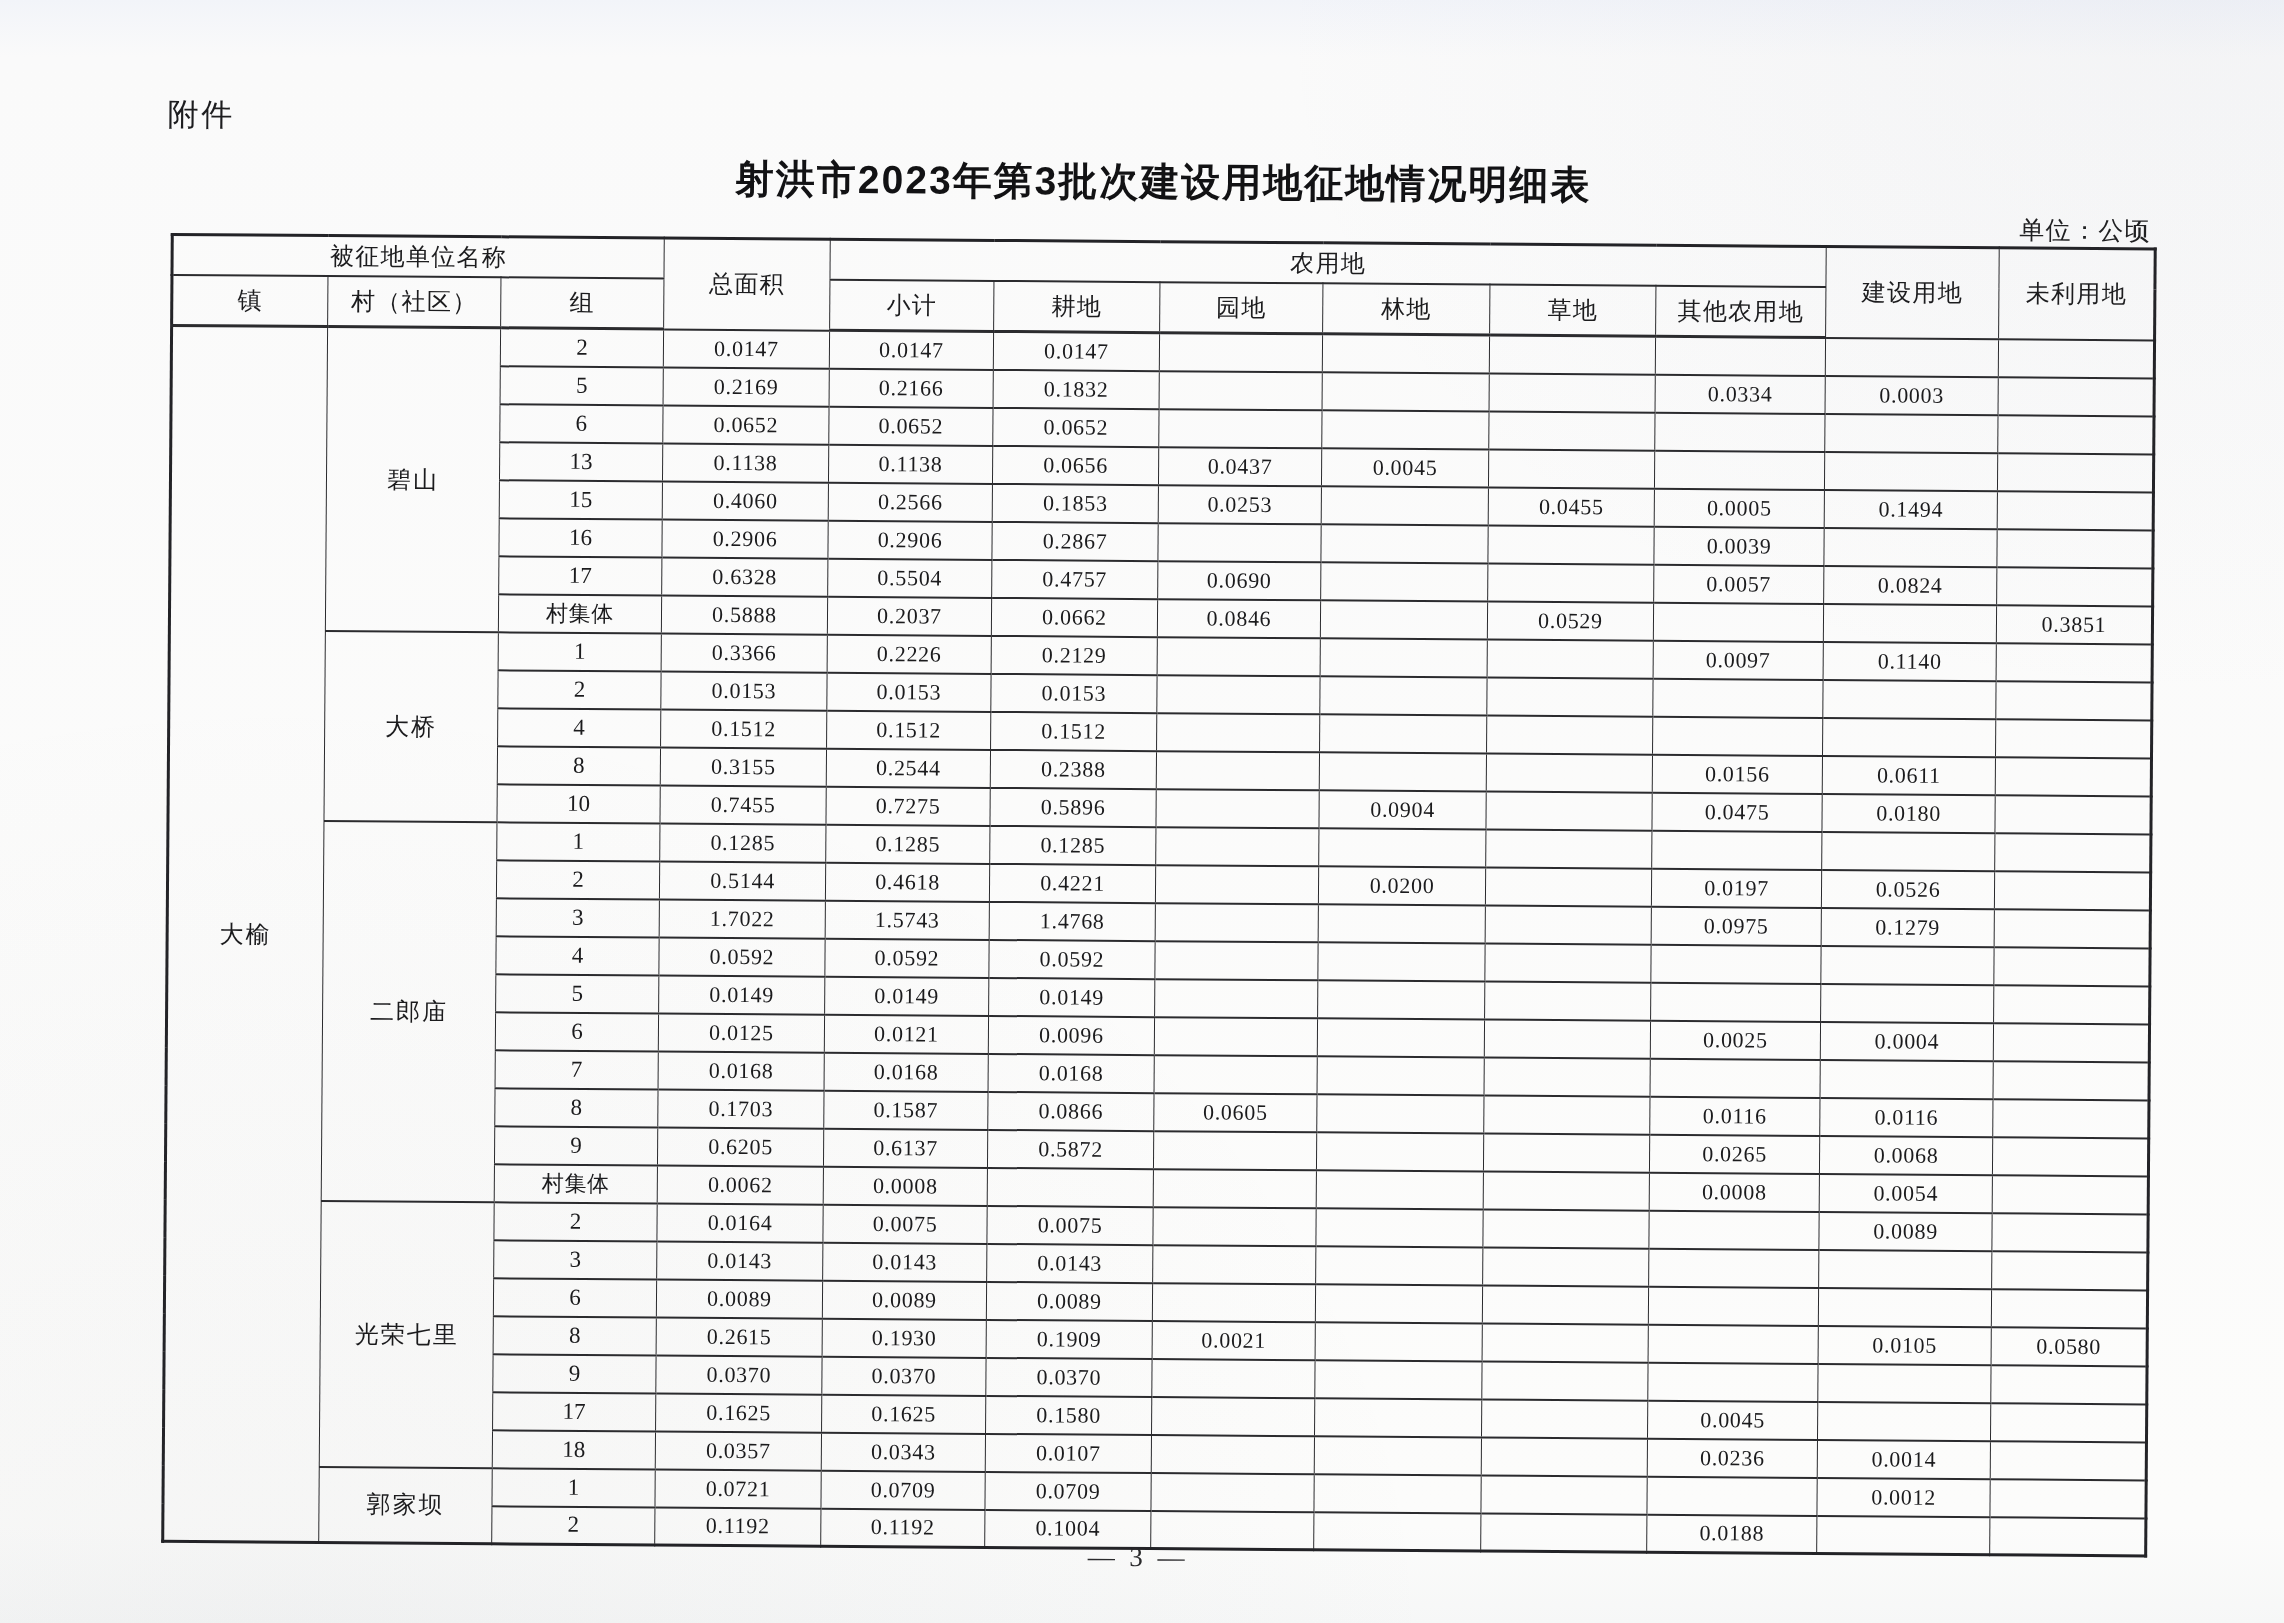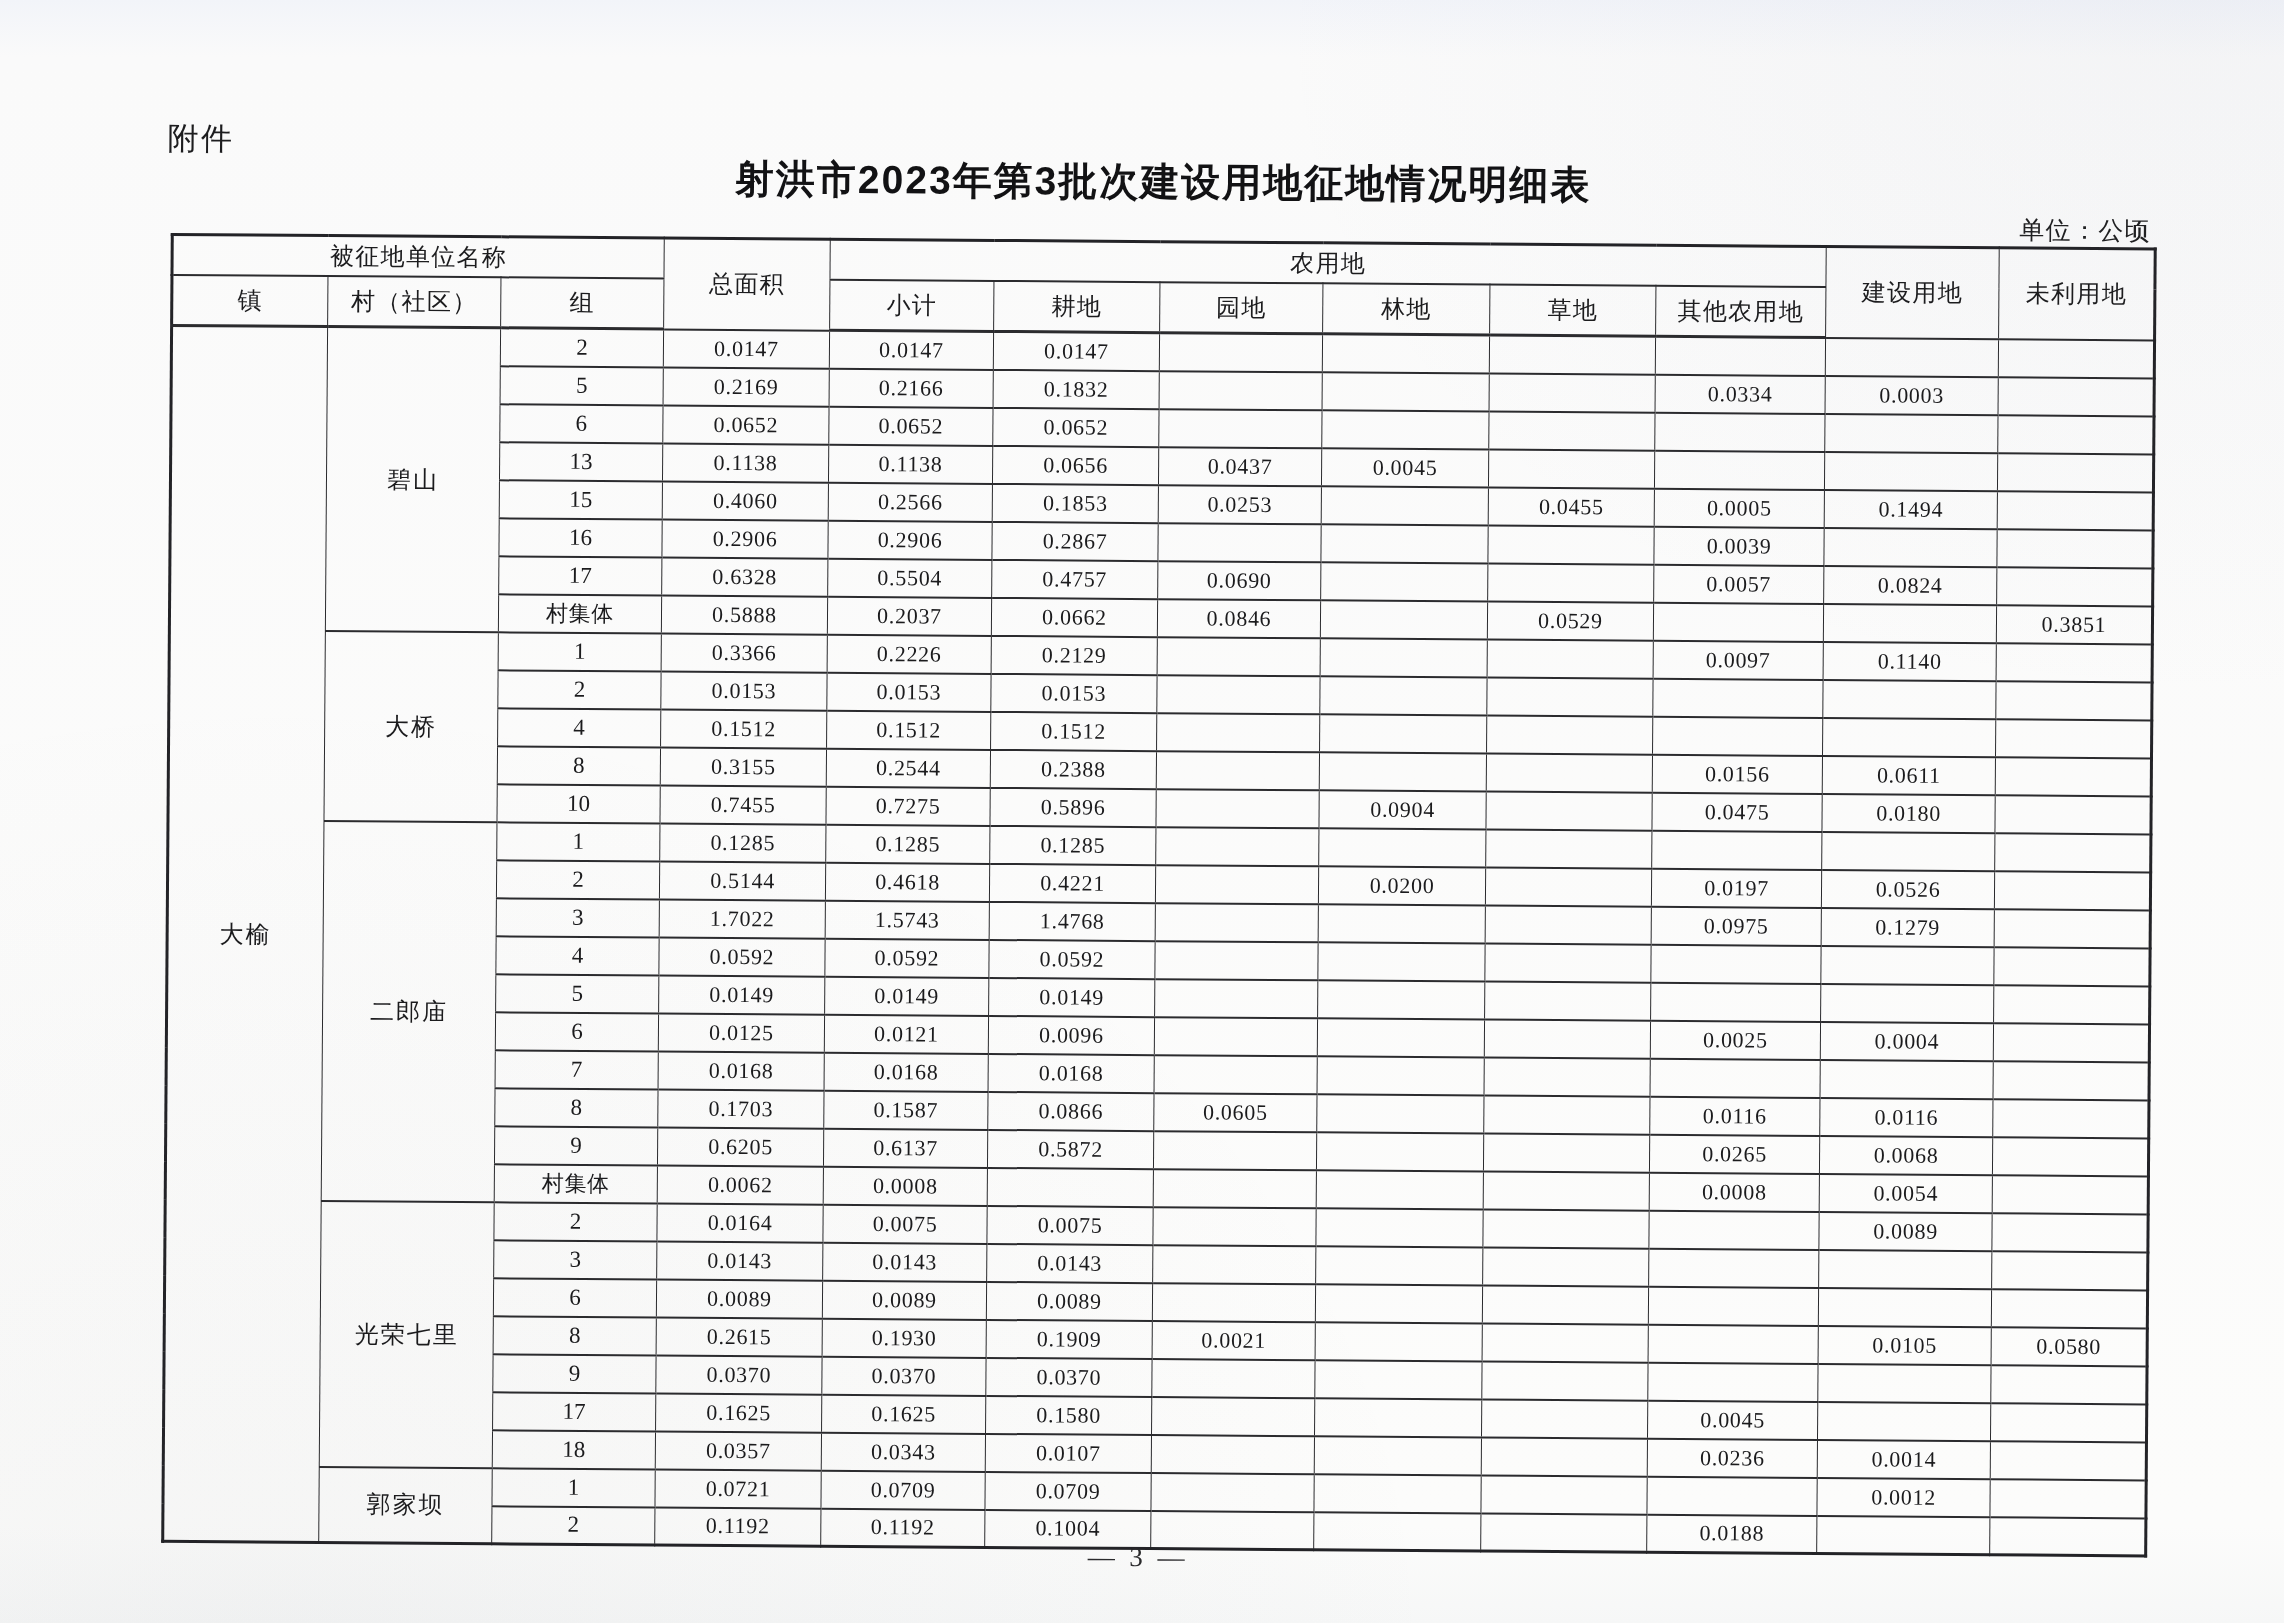--- a/index.html
+++ b/index.html
@@ -15,21 +15,21 @@
       radial-gradient(ellipse at 12% 102%, rgba(80,85,95,0.045), transparent 42%),
       radial-gradient(ellipse at 96% 2%, rgba(120,130,160,0.05), transparent 30%),
       linear-gradient(180deg,#f2f4f9 0%,#fafafa 3.5%,#fcfcfb 94%,#f6f7f7 100%);
   }
   .sheet{
     position:absolute;left:0;top:0;width:2284px;height:1624px;
     transform:rotate(0.42deg);
     transform-origin:1140px 208px;
   }
   .attachment{
-    position:absolute;left:167px;top:125px;
+    position:absolute;left:167px;top:101px;
     font-family:"Liberation Sans","DejaVu Sans",sans-serif;
     font-size:31px;font-weight:500;letter-spacing:2.6px;color:#1d1d1f;
   }
   .title{
     position:absolute;left:171px;top:155px;width:1984px;
     text-align:center;
     font-family:"Liberation Sans","DejaVu Sans",sans-serif;
     font-size:39px;font-weight:700;letter-spacing:2px;color:#121214;
   }
   .unit-note{

